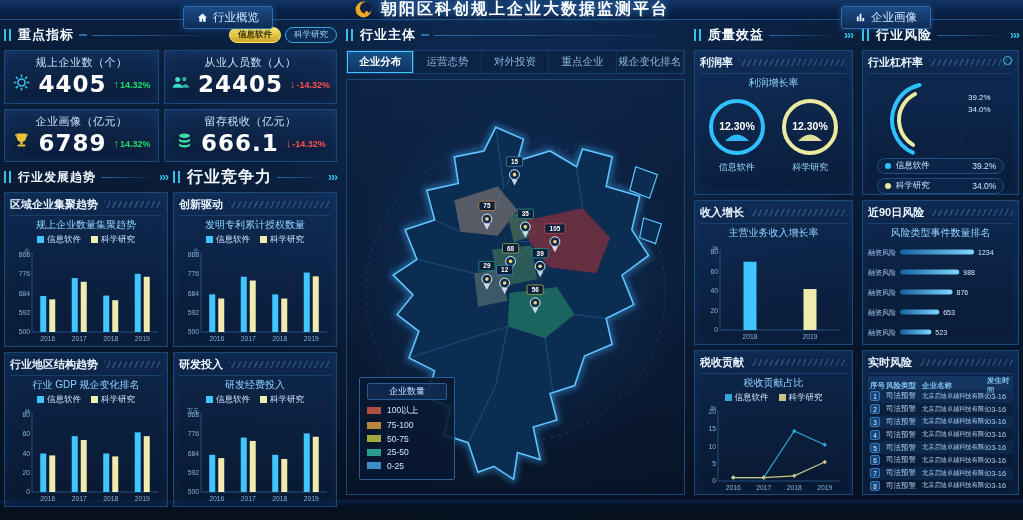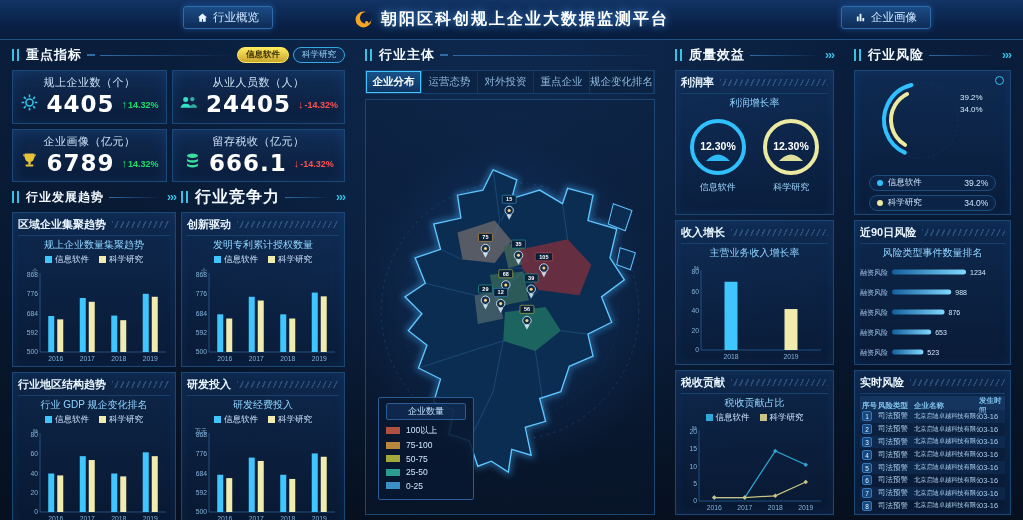--- a/index.html
+++ b/index.html
@@ -1,22 +1,22 @@
 <!DOCTYPE html>
 <html><head>
 <meta charset="utf-8">
 <style>
 *{margin:0;padding:0;box-sizing:border-box}
 html,body{width:1023px;height:520px;overflow:hidden;font-family:"Liberation Sans",sans-serif;color:#dfeeff;
  background:radial-gradient(circle at 50% 30%,rgba(30,80,150,.25),rgba(0,0,0,0) 60%),linear-gradient(180deg,#0a1f3e 0%,#081830 55%,#06101f 100%)}
-header{position:relative;height:40px;background:linear-gradient(180deg,#123465,#0a2248 60%,#081c3c);border-bottom:1px solid #1d5187;display:flex;align-items:center;justify-content:center}
+header{position:relative;height:20px;background:linear-gradient(180deg,#123465,#0a2248 60%,#081c3c);border-bottom:1px solid #1d5187;display:flex;align-items:center;justify-content:center}
 .h-title{display:flex;align-items:center;gap:8px;font-size:16px;font-weight:bold;letter-spacing:2px;color:#fff;text-shadow:0 0 8px rgba(80,170,255,.8)}
 .nav-btn{position:absolute;top:6px;display:flex;align-items:center;gap:5px;font-size:11.5px;color:#cfe6ff;padding:3px 13px;background:linear-gradient(180deg,#1b4b85,#0e2c57);border:1px solid #2d6ca8;border-radius:3px;cursor:pointer;box-shadow:0 0 6px rgba(60,150,255,.35)}
 .nav-btn.left{left:183px}.nav-btn.right{right:92px}
-main{display:flex;gap:20px;padding:5px 12px;height:480px}
+main{display:flex;gap:9px;padding:5px 4px;height:480px}
 .col{display:flex;flex-direction:column;gap:5px}
 .col-left{width:334px}.col-center{width:340px}.col-mid{width:159px}.col-right{width:157px}
 .p-head{display:flex;align-items:center;gap:5px;height:20px;flex:0 0 20px}
 .orn{width:9px;height:12px;background:repeating-linear-gradient(90deg,#35c4e8 0 2px,transparent 2px 5px)}
 .p-title{font-size:13px;font-weight:bold;color:#f2f9ff;letter-spacing:1px;white-space:nowrap}
 .dash{width:8px;height:2px;background:#2f6ba6}
 .hline{flex:1;height:1px;background:linear-gradient(90deg,#2f6ba6,rgba(47,107,166,0))}
 .more{color:#35c4e8;font-size:12px;font-weight:bold;letter-spacing:-1px;cursor:pointer}
 .pills{display:flex;gap:4px;margin-left:auto}
 .pill{font-size:8.5px;padding:1px 8px;border-radius:8px;cursor:pointer;white-space:nowrap}
@@ -520,20 +520,24 @@
   </section>
 
   <section class="col col-right">
     <div class="p-head">
       <i class="orn"></i>
       <span class="p-title">行业风险</span>
       <i class="hline"></i>
       <span class="more">›››</span>
     </div>
     <div class="chart-card">
+      <div class="sub-h">
+          <span>行业杠杆率</span>
+          <i class="hatch"></i>
+        </div>
       <span class="gear-dot"></span>
       <div class="arc-wrap">
           <svg width="146" height="84">
             <circle cx="60" cy="46" r="38" fill="none" stroke="#10355c" stroke-width="1" stroke-dasharray="2 3"></circle>
             <circle cx="60" cy="46" r="36" fill="none" stroke="#2fc1ff" stroke-width="4" stroke-linecap="round" stroke-dasharray="88.66831105491832 226.1946710584651" transform="rotate(115 60 46)"></circle>
             <circle cx="60" cy="46" r="29" fill="none" stroke="#ece9a0" stroke-width="4" stroke-linecap="round" stroke-dasharray="61.952207128790725 182.212373908208" transform="rotate(121 60 46)"></circle>
             <text x="100" y="26" font-size="8" fill="#d6ecff" text-anchor="start">39.2%</text>
             <text x="100" y="38" font-size="8" fill="#d6ecff" text-anchor="start">34.0%</text>
           </svg>
         </div>

